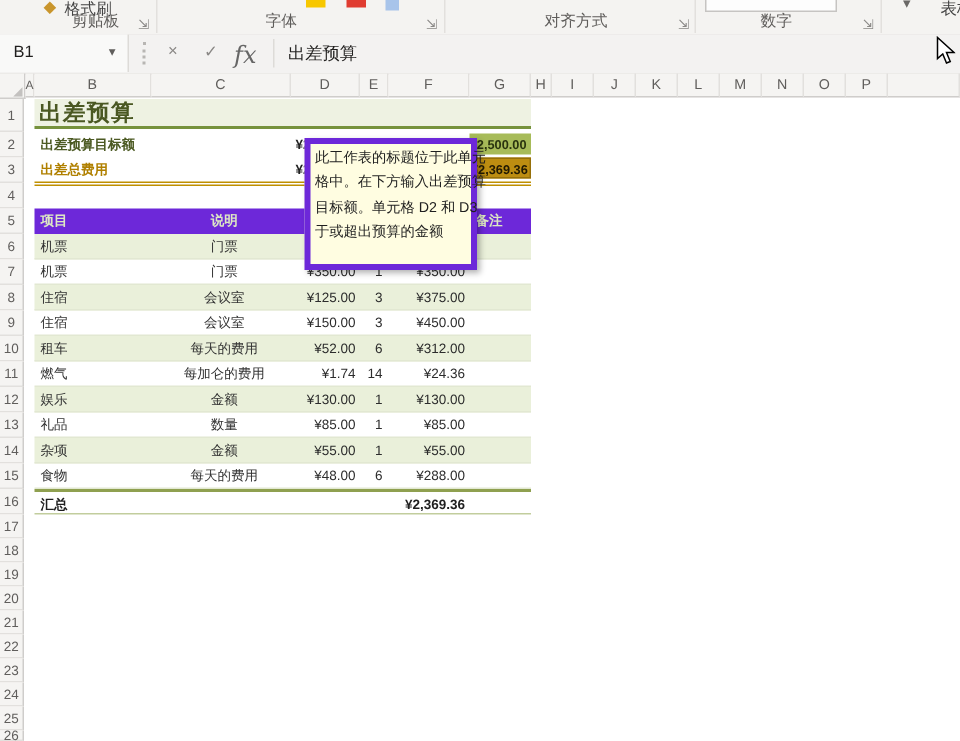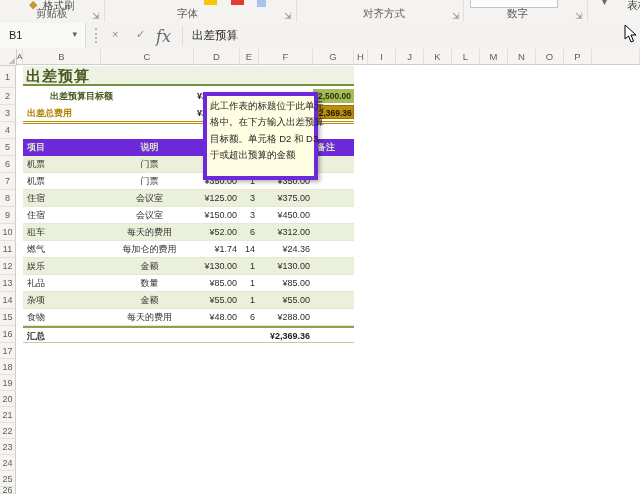--- a/index.html
+++ b/index.html
@@ -100,21 +100,21 @@
     <span class="fp-icon">◆</span>
     <span class="fp-label">格式刷</span>
 
     <span class="swatch" style="left:204px;background:#f7c700;"></span>
     <span class="swatch" style="left:231px;background:#e03c31;"></span>
     <span class="swatch" style="left:257px;width:9px;height:7px;background:#a8c4ea;"></span>
     <span class="num-combo"></span>
     <span class="rib-caret">▾</span>
     <span class="tbl-label">表格</span>
 
-    <span class="grp-label" style="left:36px;">剪贴板</span>
+    <span class="grp-label" style="left:48px;">剪贴板</span>
     <span class="launcher" style="left:92px;">⇲</span>
     <span class="grp-sep" style="left:104px;"></span>
 
     <span class="grp-label" style="left:177px;">字体</span>
     <span class="launcher" style="left:284px;">⇲</span>
     <span class="grp-sep" style="left:296px;"></span>
 
     <span class="grp-label" style="left:363px;">对齐方式</span>
     <span class="launcher" style="left:452px;">⇲</span>
     <span class="grp-sep" style="left:463px;"></span>
@@ -188,21 +188,21 @@
     <div class="rh rh16">24</div>
     <div class="rh rh16">25</div>
     <div class="rh rh7">26</div>
   </div>
 
   <div class="trow title-band">
     <span class="cB t" style="width:200px;">出差预算</span>
   </div>
 
   <div class="trow sumrow" style="top:88px;">
-    <span class="cB lbl-green" style="width:150px;margin-left:23px;">出差预算目标额</span>
+    <span class="cB lbl-green" style="width:150px;">出差预算目标额</span>
     <span class="cD val">¥2,500.00</span>
     <span class="gbox target">¥2,500.00</span>
   </div>
 
   <div class="trow sumrow" style="top:105px;">
     <span class="cB lbl-gold" style="width:150px;">出差总费用</span>
     <span class="cD val">¥2,369.36</span>
     <span class="gbox over">¥2,369.36</span>
   </div>
 

